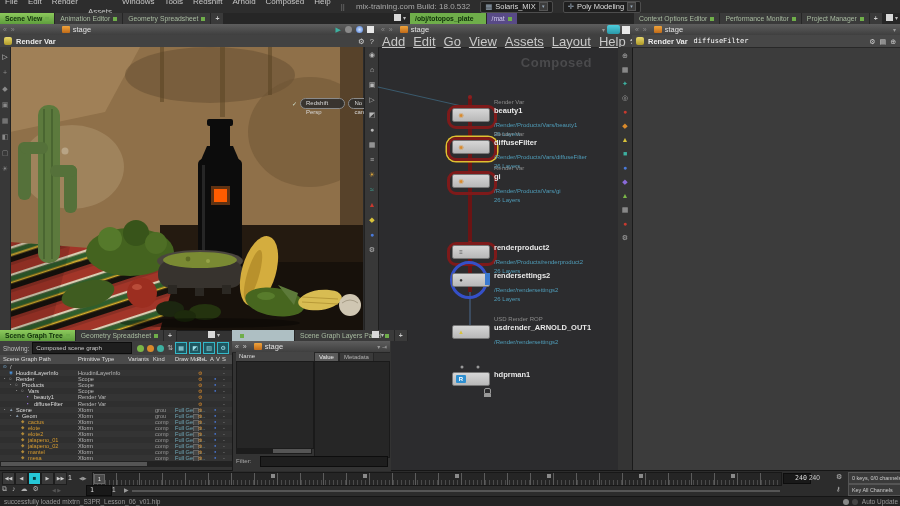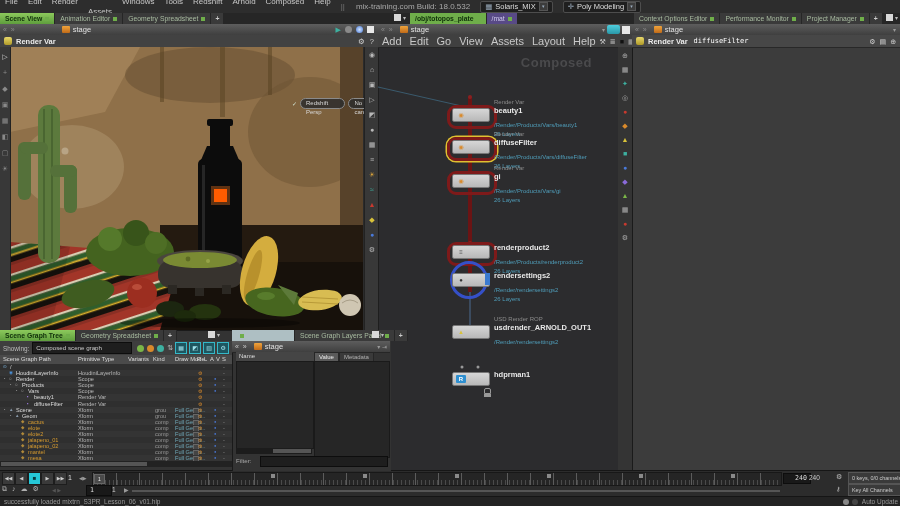--- a/index.html
+++ b/index.html
@@ -34,21 +34,21 @@
   
   #viewport-body{left:0;top:47px;width:378px;height:283px;background:#2b2b2b;}
   #vp-left-strip{left:0;top:47px;width:10px;height:283px;background:#383838;border-right:1px solid #222;display:flex;flex-direction:column;align-items:center;padding-top:6px;gap:9px;}
   #vp-right-strip{left:364px;top:47px;width:14px;height:283px;background:#383838;border-left:1px solid #222;display:flex;flex-direction:column;align-items:center;padding-top:4px;gap:8px;}
   .stripicon{font-size:7px;line-height:7px;}
   #vp-overlays{left:292px;top:51px;display:flex;gap:3px;align-items:center;}
   .pill{background:rgba(45,45,45,.85);border:1px solid #8a8a8a;border-radius:6px;color:#d8d8d8;font-size:6px;padding:0 5px;height:9px;line-height:9px;}
   
   #network-pane{left:378px;top:24px;width:254px;height:446px;background:#2c2c2e;border-left:1px solid #1e1e1e;}
   #network-menurow{left:378px;top:35px;width:254px;height:12px;background:#404040;border-bottom:1px solid #262626;display:flex;align-items:center;}
-  #network-menurow .menu-item{font-size:11px;padding:0 4px;}
+  #network-menurow .menu-item{font-size:13px;padding:0 4px;text-decoration:underline;}
   #net-canvas{left:378px;top:47px;width:240px;height:423px;overflow:hidden;}
   #net-right-strip{left:618px;top:47px;width:14px;height:423px;background:#343434;display:flex;flex-direction:column;align-items:center;padding-top:5px;gap:7px;}
   #solaris-watermark{right:26px;top:8px;position:absolute;color:#4a4a4c;font-size:13px;font-weight:bold;letter-spacing:.5px;}
   .nnode{position:absolute;width:36px;height:12px;background:linear-gradient(#d6d6d6,#b8b8b8);border-radius:2px;border:1px solid #777;display:flex;align-items:center;}
   .nbadge{width:10px;height:8px;margin-left:3px;border-radius:1px;font-size:6px;line-height:8px;text-align:center;}
   .nring{position:absolute;width:44px;height:18px;border:3px solid #7e1a1a;border-radius:9px;}
   .nring.sel{box-shadow:0 0 0 1.5px #e0c030;}
   .ncircle{position:absolute;width:32px;height:32px;border:3.5px solid #3550c8;border-radius:50%;}
   .nlabels{position:absolute;width:132px;line-height:1.15;}
   .nl-type{color:#8a8a8a;font-size:6px;height:8px;}

